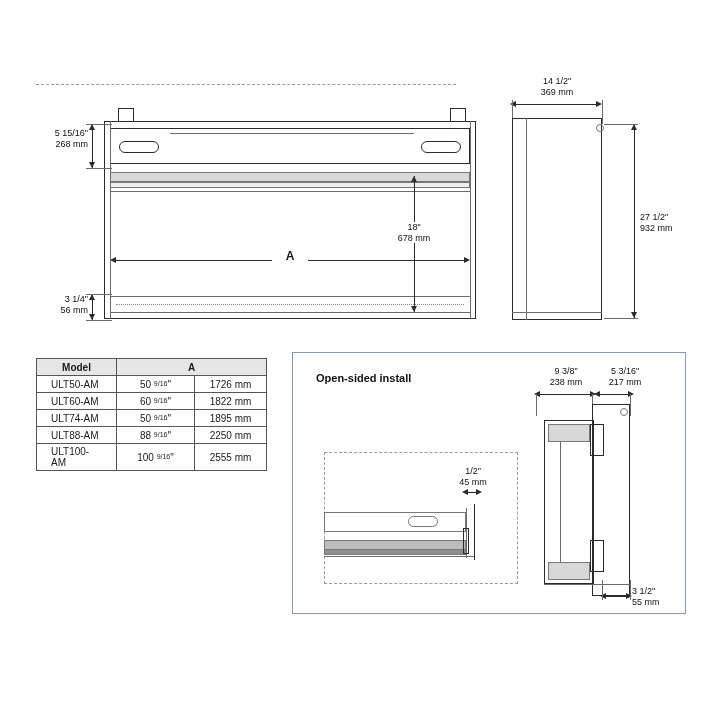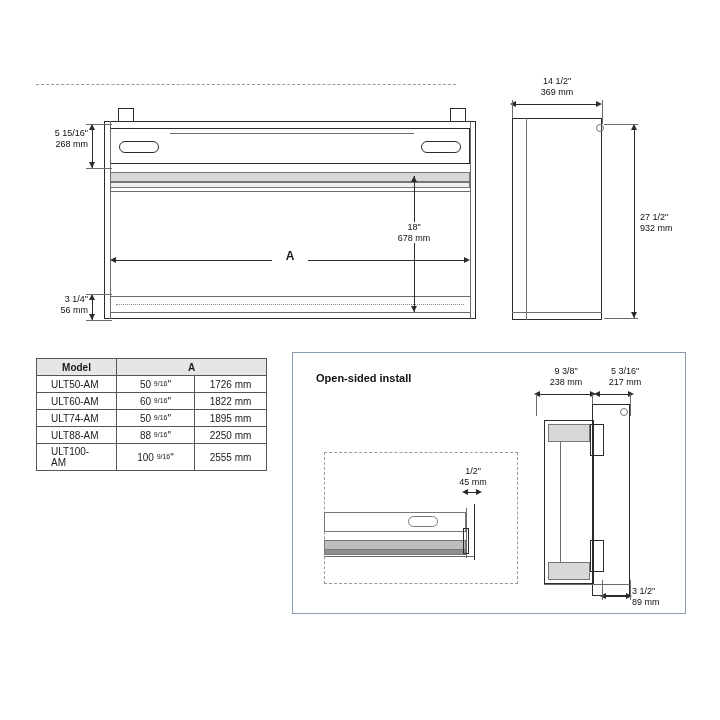--- a/index.html
+++ b/index.html
@@ -241,17 +241,17 @@
     <div class="box" style="left:590px;top:540px;width:14px;height:32px;"></div>
     <div class="hthin" style="left:544px;top:584px;width:86px;"></div>
 
     <div class="hline" style="left:604px;top:596px;width:26px;"></div>
     <div class="arrL" style="left:600px;top:593px;"></div>
     <div class="arrR" style="left:626px;top:593px;"></div>
     <div class="vthin" style="left:602px;top:580px;height:20px;"></div>
     <div class="vthin" style="left:630px;top:580px;height:20px;"></div>
     <div class="abs dimtext" style="left:632px;top:586px;width:60px;text-align:left;">
       <span>3 1/2"</span><br>
-      <span>89 mm</span>
+      <span>55 mm</span>
     </div>
   </div>
 
 </div>
 
 </body></html>

